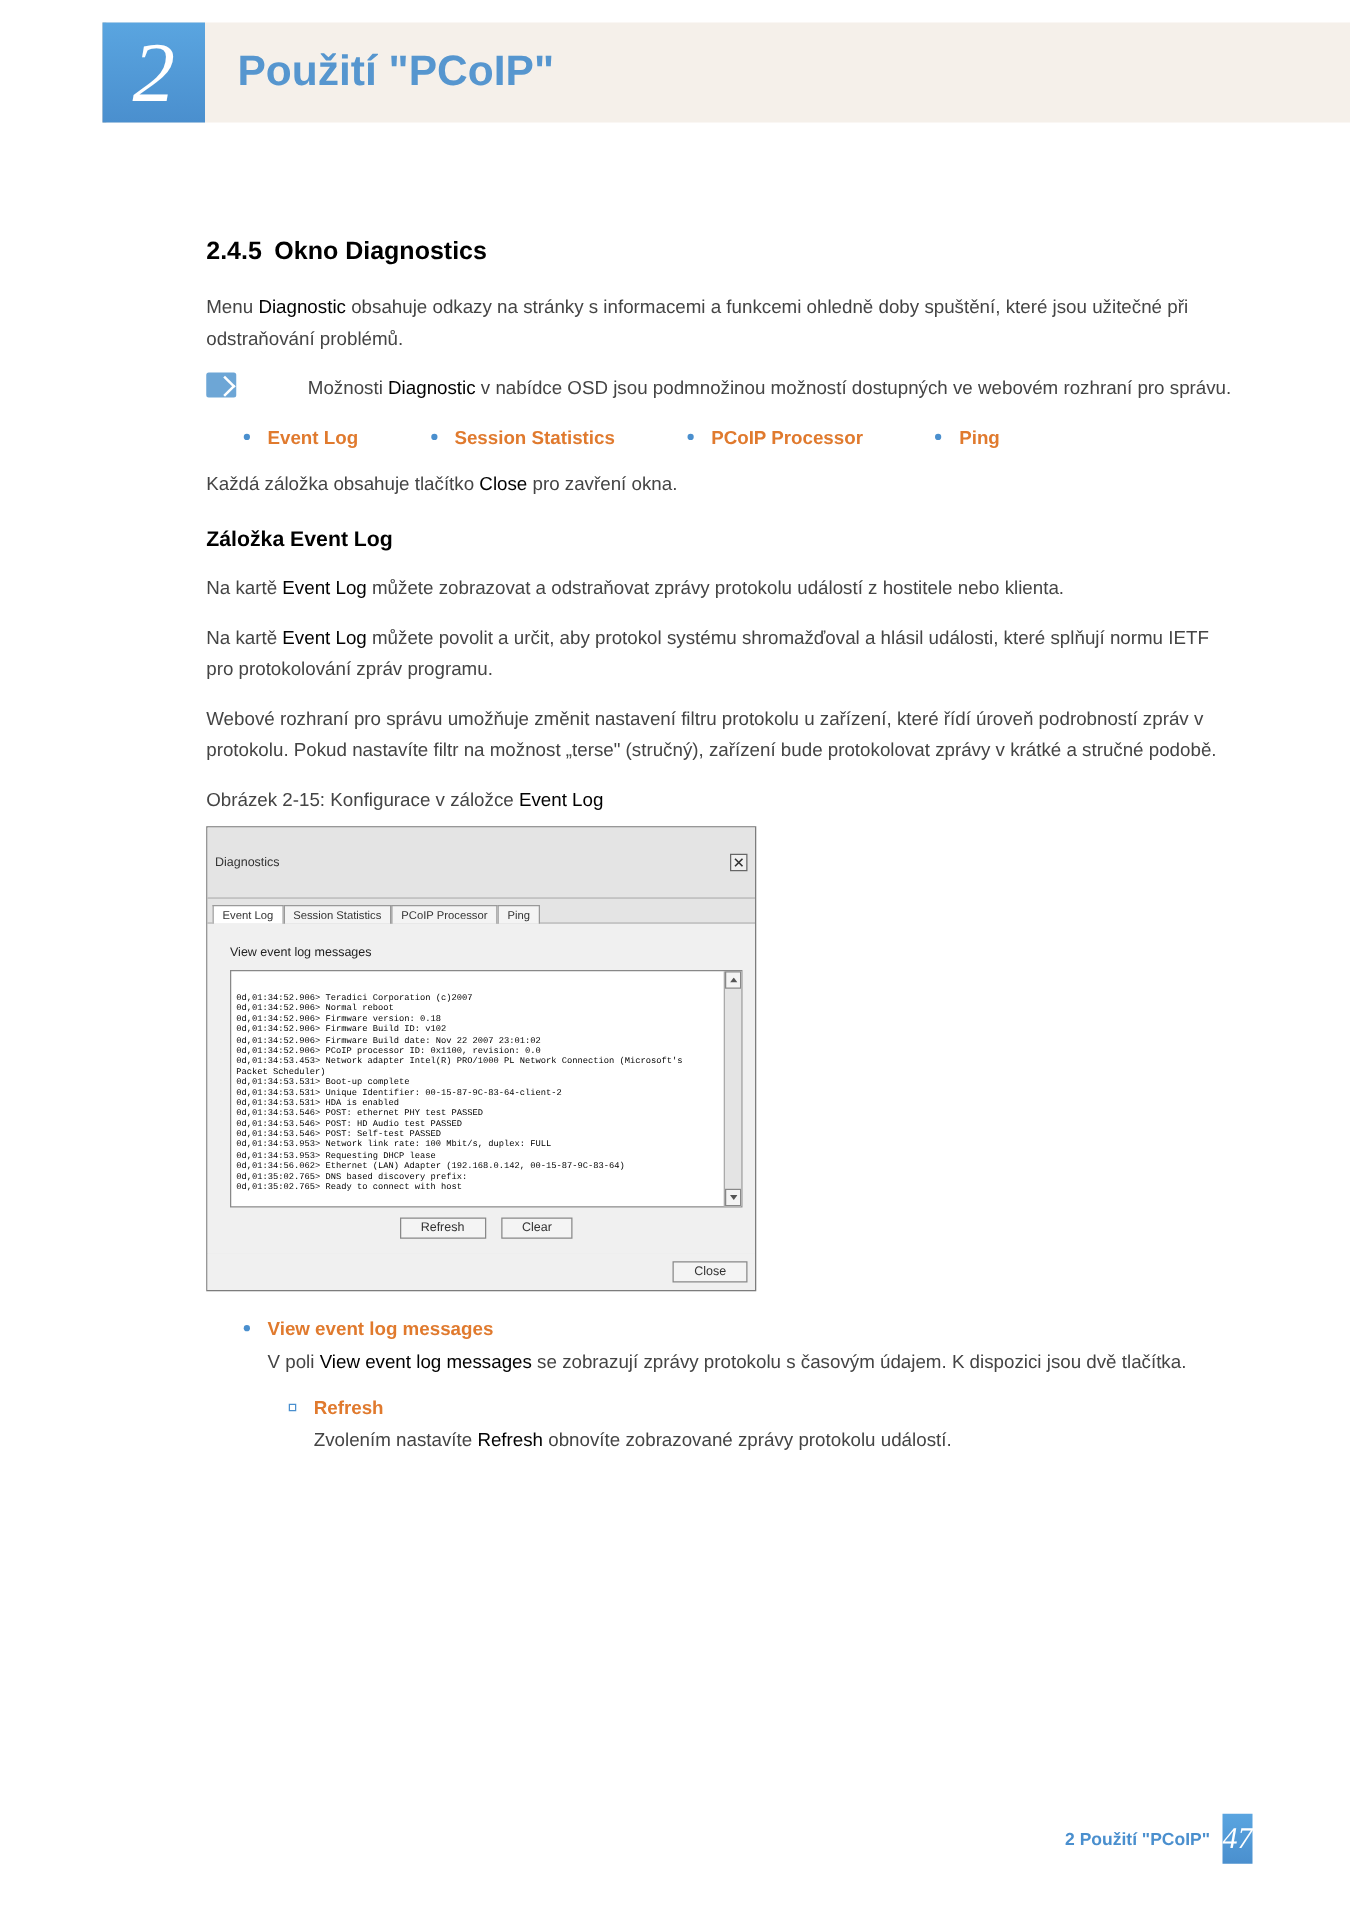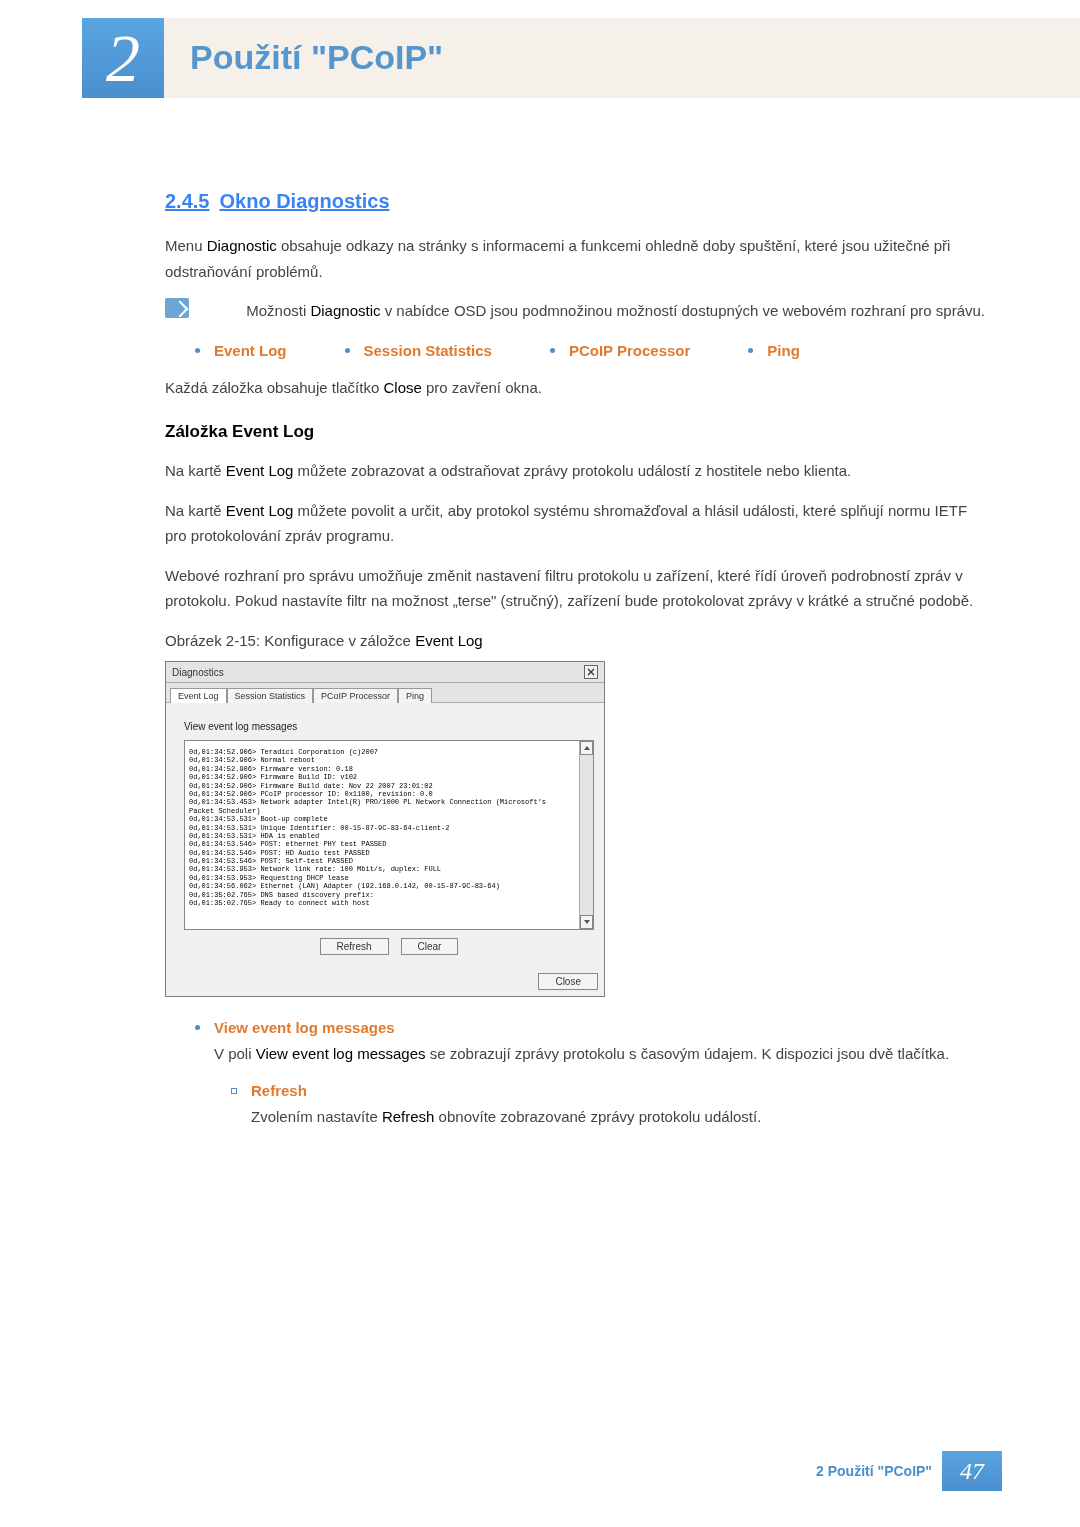--- a/index.html
+++ b/index.html
@@ -45,24 +45,23 @@
     font-weight: bold;
     color: #5696cf;
   }
   .content {
     position: absolute;
     left: 165px;
     top: 190px;
     right: 95px;
   }
   .section-heading {
-    color: #3b82f6;
+    color: #000000;
     font-size: 20px;
     margin-bottom: 20px;
-    text-decoration: underline;
   }
   .section-heading .num { margin-right: 10px; }
   p.body {
     line-height: 1.7;
     margin-bottom: 14px;
     color: #444;
   }
   .orange { color: #000000; font-weight: normal; }
   .note-row {
     display: flex;
@@ -113,21 +112,21 @@
   
   .diag-window {
     width: 440px;
     border: 1px solid #7c7c7c;
     margin: 8px 0 18px 0;
     font-size: 10px;
     background: #e9e9e9;
   }
   .diag-title {
     background: #e4e4e4;
-    padding: 3px 6px;
+    padding: 21px 6px;
     display: flex;
     justify-content: space-between;
     align-items: center;
     border-bottom: 1px solid #aaa;
     font-size: 10px;
     color: #333;
   }
   .diag-close {
     width: 14px; height: 14px;
     border: 1px solid #666;
@@ -164,21 +163,21 @@
     background: #fff;
     height: 190px;
     display: flex;
     font-family: "Courier New", monospace;
     font-size: 7px;
     line-height: 1.2;
     color: #000;
   }
   .log-text {
     flex: 1;
-    padding: 7px 4px;
+    padding: 18px 4px;
     white-space: pre;
     overflow: hidden;
   }
   .log-scroll {
     width: 14px;
     background: #e4e4e4;
     border-left: 1px solid #aaa;
     display: flex;
     flex-direction: column;
     justify-content: space-between;
@@ -239,21 +238,21 @@
     justify-content: flex-end;
     align-items: center;
   }
   .footer-label {
     color: #4a8fce;
     font-weight: bold;
     font-size: 14px;
     margin-right: 10px;
   }
   .footer-page {
-    width: 60px;
+    width: 24px;
     height: 40px;
     background: linear-gradient(180deg, #5aa5e0 0%, #4a8fce 100%);
     color: #fff;
     display: flex;
     align-items: center;
     justify-content: center;
     font-size: 24px;
     font-style: italic;
     font-family: Georgia, 'Times New Roman', serif;
     margin-right: 78px;

